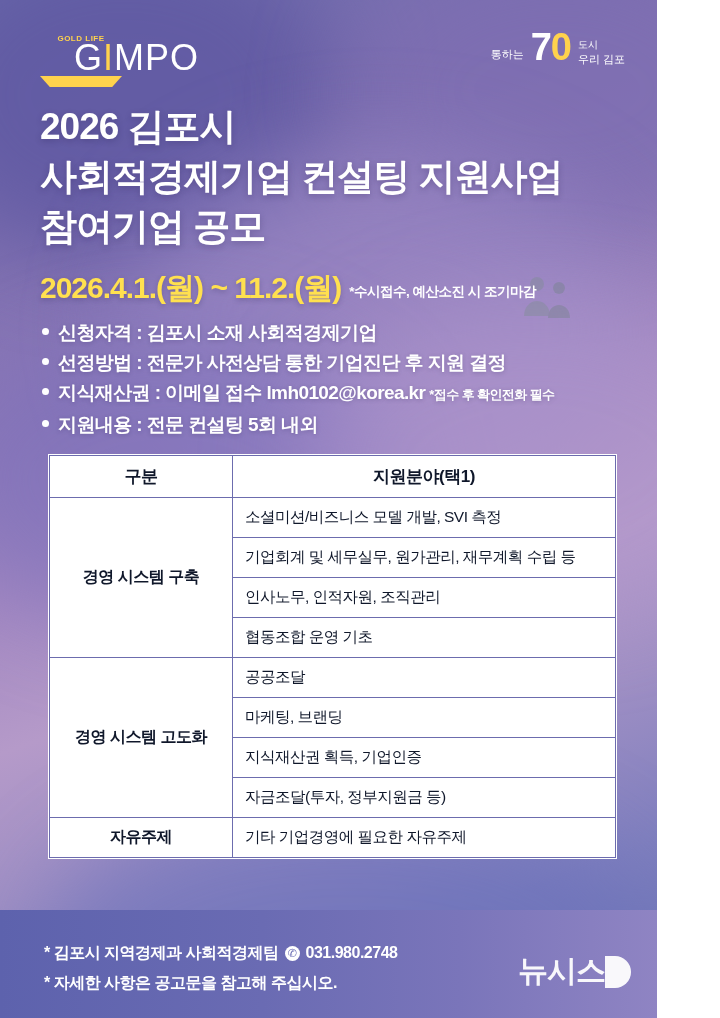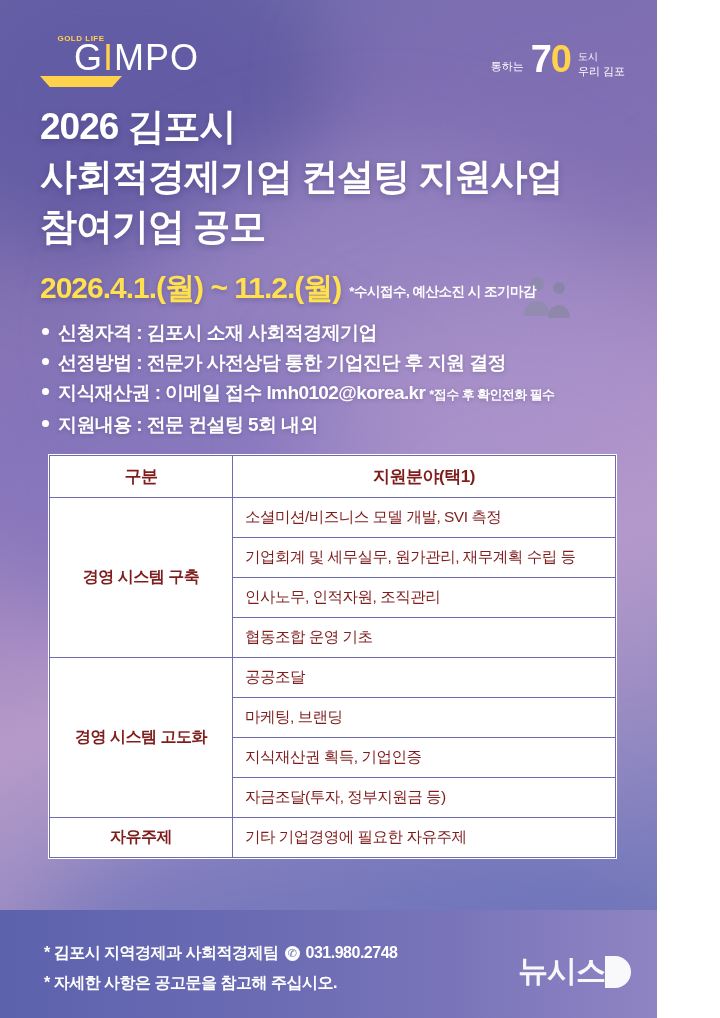--- a/index.html
+++ b/index.html
@@ -75,21 +75,21 @@
   .logo-under {
     width: 82px;
     height: 11px;
     margin: 2px auto 0;
     background: #ffd24d;
     clip-path: polygon(0 0, 100% 0, 88% 100%, 12% 100%);
   }
   .anniv {
     position: absolute;
     right: 32px;
-    top: 40px;
+    top: 28px;
     display: flex;
     align-items: center;
     gap: 7px;
     color: #ffffff;
   }
   .anniv-left { font-size: 11px; line-height: 13px; text-align: right; padding-top: 14px; }
   .anniv-num {
     font-size: 38px;
     font-weight: bold;
     line-height: 38px;
@@ -173,21 +173,21 @@
     border: 1px solid #ffffff;
   }
   table.info {
     border-collapse: collapse;
     width: 100%;
     background: #ffffff;
   }
   table.info th, table.info td {
     border: 1px solid #6c6cae;
     font-size: 15.5px;
-    color: #7f1d1d;
+    color: #0f172a;
     letter-spacing: -0.5px;
   }
   table.info th {
     font-weight: bold;
     font-size: 17px;
     padding: 9px 6px;
     text-align: center;
     background: #ffffff;
   }
   table.info td.cat {

